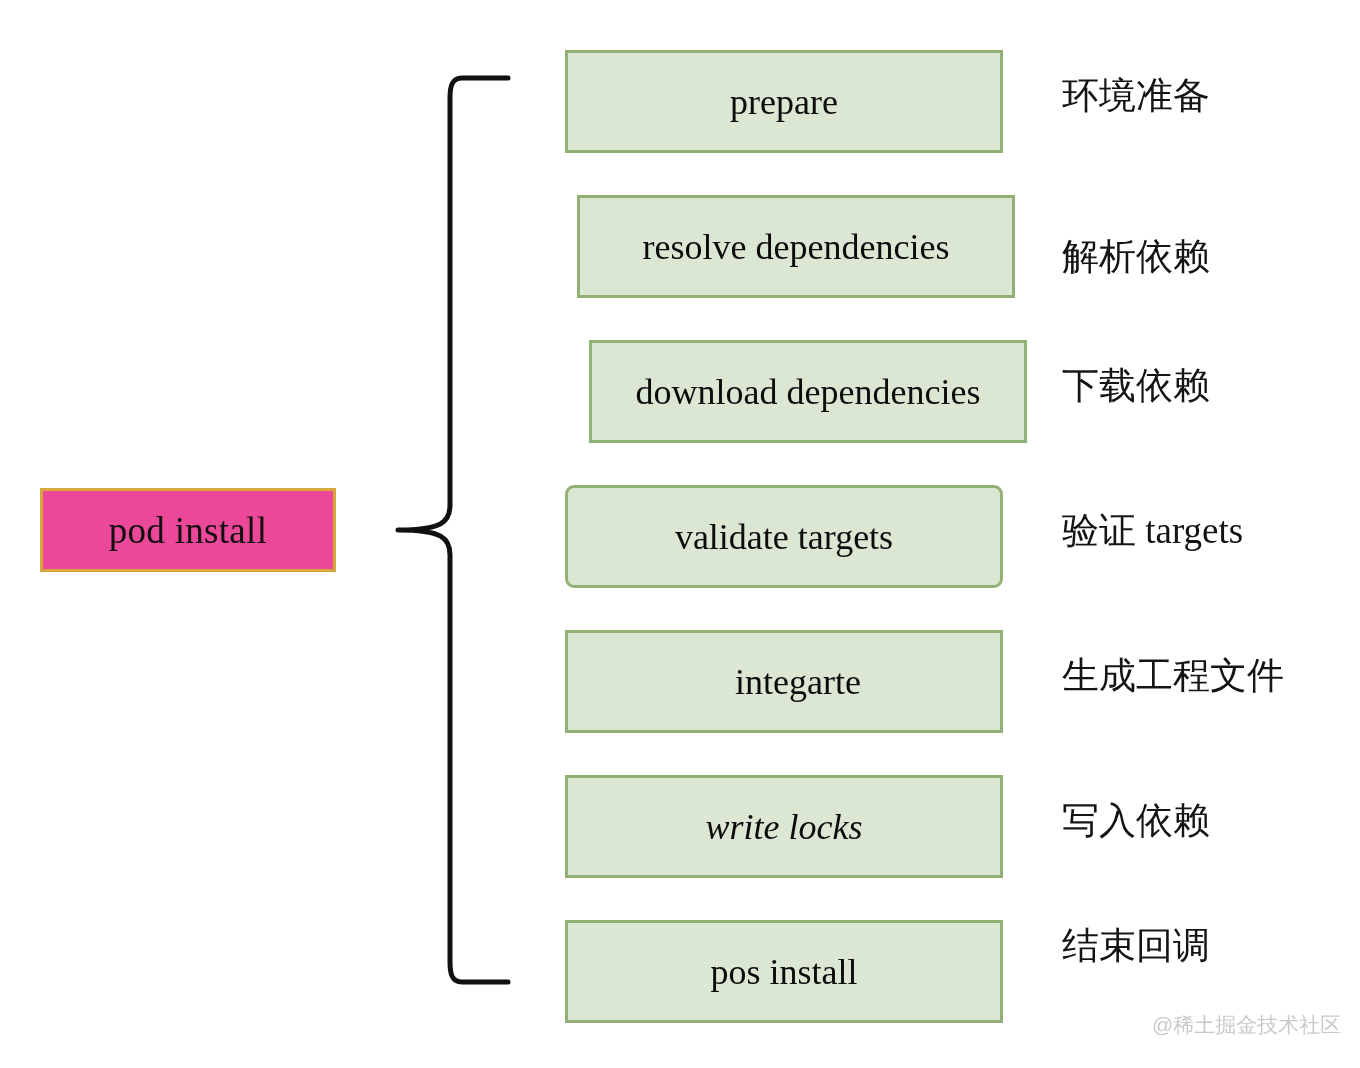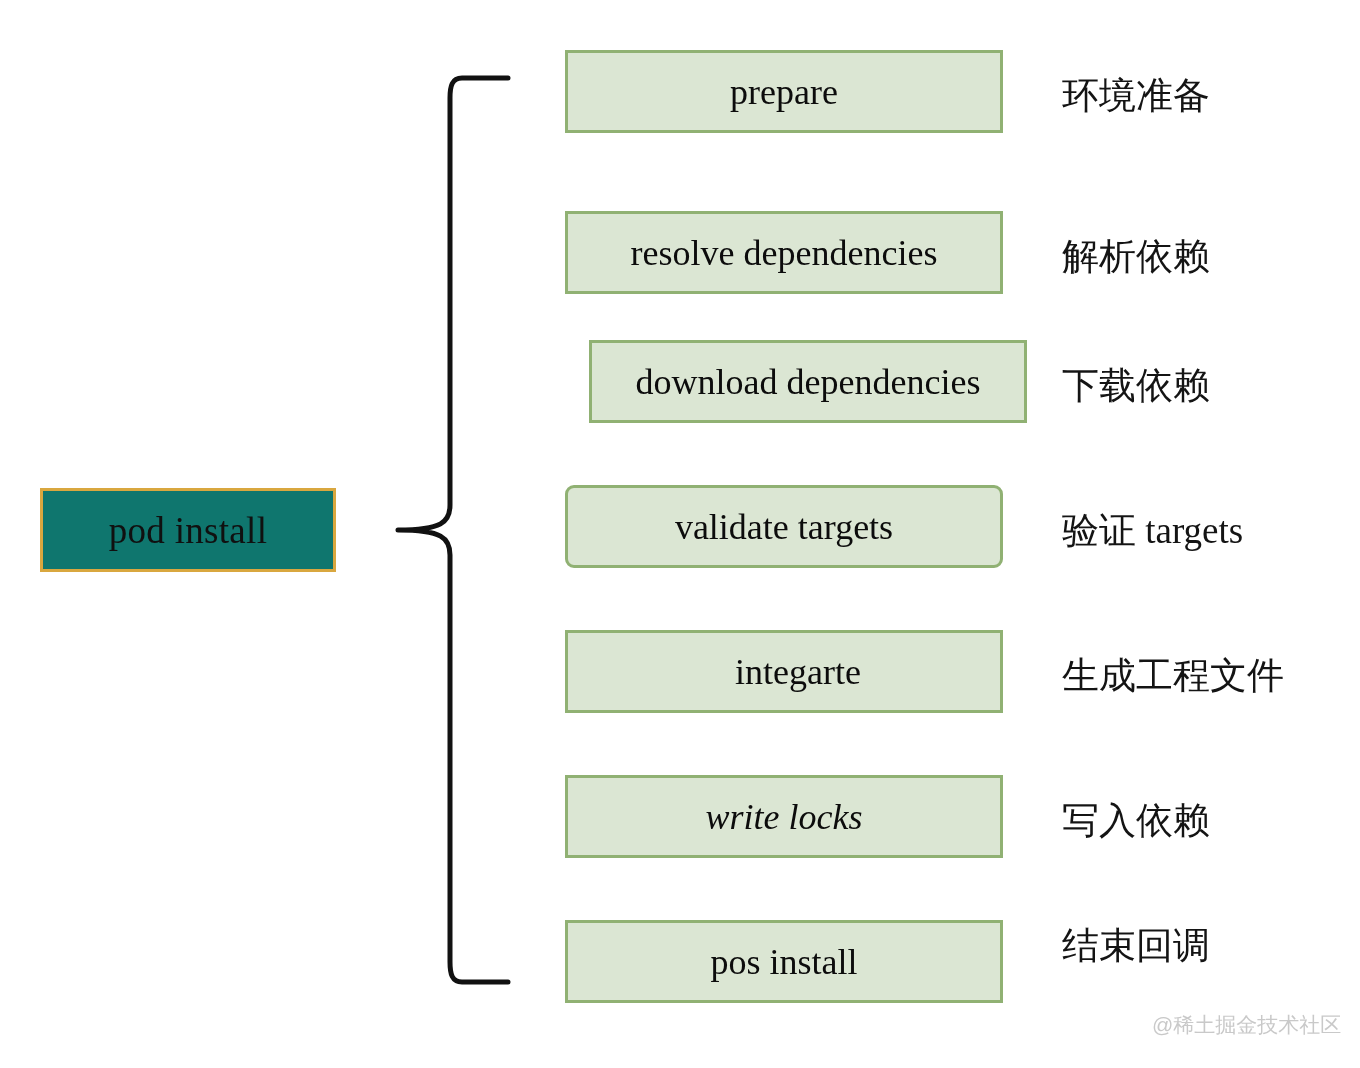--- a/index.html
+++ b/index.html
@@ -26,21 +26,21 @@
   }
 
   
   .root-node {
     position: absolute;
     left: 40px;
     top: 488px;
     width: 296px;
     height: 84px;
     box-sizing: border-box;
-    background: #0f766e;
+    background: #ec4899;
     border: 3px solid #d9a73f;
     display: flex;
     align-items: center;
     justify-content: center;
   }
   .root-node .node-label {
     font-size: 37px;
     line-height: 1;
     letter-spacing: 0.3px;
     color: #101010;
@@ -55,21 +55,21 @@
     width: 130px;
     height: 950px;
     pointer-events: none;
   }
 
   
   .stage-box {
     position: absolute;
     left: 565px;
     width: 438px;
-    height: 83px;
+    height: 103px;
     box-sizing: border-box;
     background: #dbe6d3;
     border: 3px solid #90b173;
     display: flex;
     align-items: center;
     justify-content: center;
   }
   .stage-box .node-label {
     font-size: 36px;
     line-height: 1;
@@ -119,21 +119,21 @@
              C 60 462 52 470 8 470
              C 52 470 60 478 60 495
              L 60 902
              C 60 914 62 922 72 922
              L 118 922" fill="none" stroke="#111111" stroke-width="5" stroke-linecap="round" stroke-linejoin="round"></path>
   </svg>
 
   <div class="stage-box" style="top:50px;">
     <span class="node-label">prepare</span>
   </div>
-  <div class="stage-box" style="top:211px;">
+  <div class="stage-box" style="top:195px;margin-left:12px;">
     <span class="node-label">resolve dependencies</span>
   </div>
   <div class="stage-box" style="top:340px;margin-left:24px;">
     <span class="node-label">download dependencies</span>
   </div>
   <div class="stage-box" style="top:485px;border-radius:9px;">
     <span class="node-label">validate targets</span>
   </div>
   <div class="stage-box" style="top:630px;padding-left:28px;">
     <span class="node-label">integarte</span>

